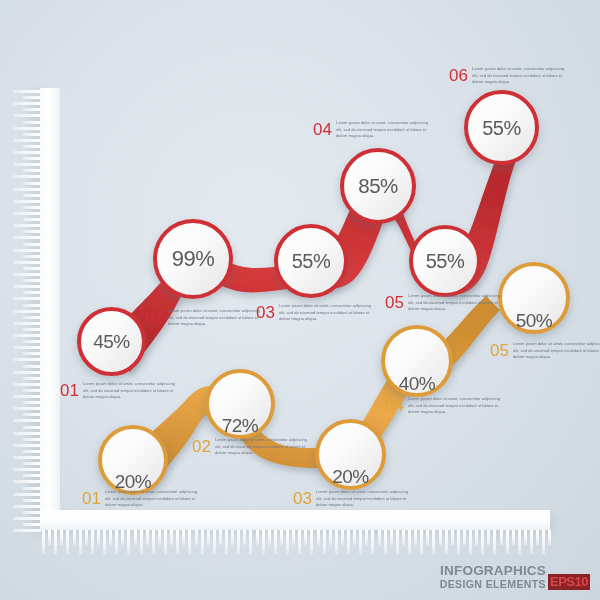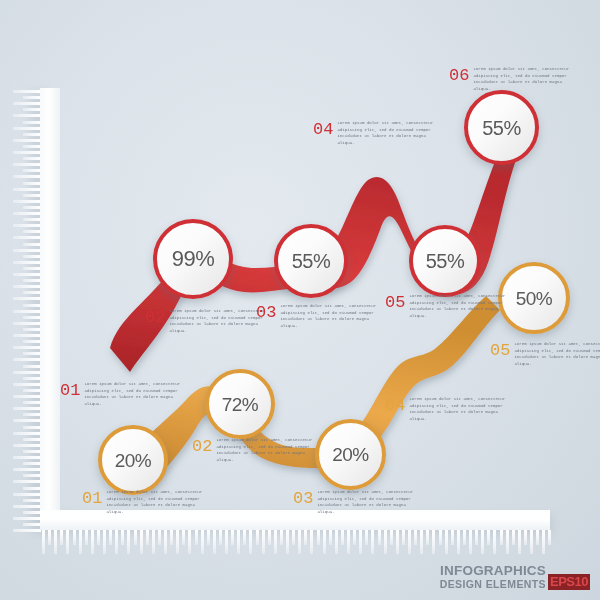--- a/index.html
+++ b/index.html
@@ -93,29 +93,28 @@
     box-shadow: 0 4px 9px rgba(90,105,120,0.30);
   }
   .node span {
     color: #5a5a5a;
     font-weight: 400;
     letter-spacing: -0.5px;
     line-height: 1;
     white-space: nowrap;
   }
   .node.red   { border: 4px solid #cf3035; }
-  .node.orange{ border: 4px solid #dd9b3a; }
+  .node.orange{ border: 4px solid #dd9b3a; align-items: flex-end; }
 
   
   .callout {
     position: absolute;
     display: flex;
     align-items: flex-start;
     gap: 4px;
-    font-family: Liberation Mono, monospace;
   }
   .callout .num {
     font-size: 17px;
     font-weight: 400;
     line-height: 1;
     margin-top: 1px;
   }
   .callout.red .num    { color: #cf3035; }
   .callout.orange .num { color: #e2a43c; }
   .callout .txt {
@@ -401,41 +400,50 @@
                C 400,400 390,430 372,446
                C 356,460 336,468 316,468
                C 298,468 278,466 262,458
                C 244,449 232,424 220,416
                C 210,410 204,414 196,428
                C 182,452 160,474 148,490
                Z"></path>
     </g>
   </svg>
 
+  <div class="node red" style="left:77px; top:307px; width:69px; height:69px;">
+    <span style="font-size:19px;">45%</span>
+  </div>
   <div class="node red" style="left:153px; top:219px; width:80px; height:80px;">
     <span style="font-size:22px;">99%</span>
   </div>
   <div class="node red" style="left:274px; top:224px; width:74px; height:74px;">
     <span style="font-size:20px;">55%</span>
   </div>
+  <div class="node red" style="left:340px; top:148px; width:76px; height:76px;">
+    <span style="font-size:20.5px;">85%</span>
+  </div>
   <div class="node red" style="left:409px; top:225px; width:72px; height:72px;">
     <span style="font-size:20px;">55%</span>
   </div>
   <div class="node red" style="left:464px; top:90px; width:75px; height:75px;">
     <span style="font-size:20px;">55%</span>
   </div>
 
   <div class="node orange" style="left:98px; top:425px; width:70px; height:70px;">
     <span style="font-size:19px;">20%</span>
   </div>
   <div class="node orange" style="left:205px; top:369px; width:70px; height:70px;">
     <span style="font-size:19px;">72%</span>
   </div>
   <div class="node orange" style="left:315px; top:419px; width:71px; height:71px;">
     <span style="font-size:19px;">20%</span>
+  </div>
+  <div class="node orange" style="left:381px; top:325px; width:72px; height:72px;">
+    <span style="font-size:19px;">40%</span>
   </div>
   <div class="node orange" style="left:498px; top:262px; width:72px; height:72px;">
     <span style="font-size:19px;">50%</span>
   </div>
 
   <div class="callout red" style="left:60px; top:381px;">
     <div class="num">01</div>
     <div class="txt">Lorem ipsum dolor sit amet, consectetur adipiscing elit, sed do eiusmod tempor incididunt ut labore et dolore magna aliqua.</div>
   </div>
   <div class="callout red" style="left:145px; top:308px;">

